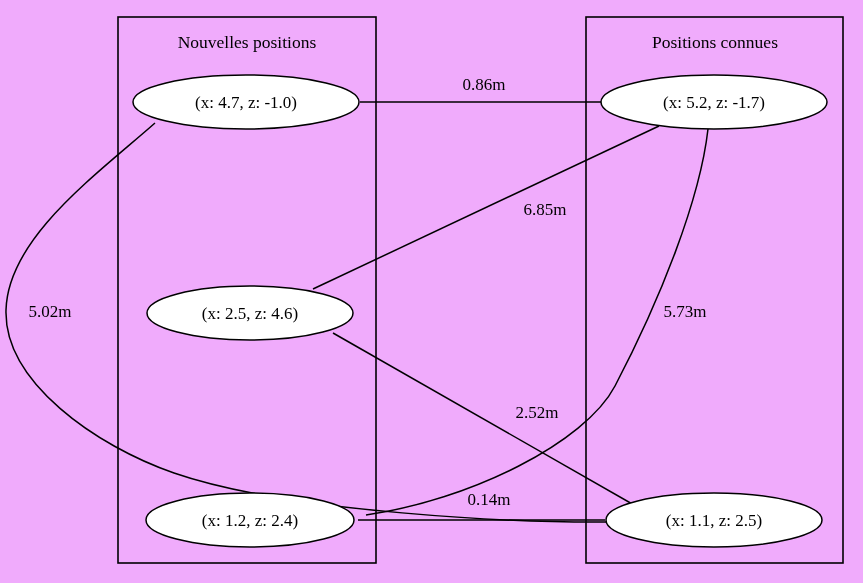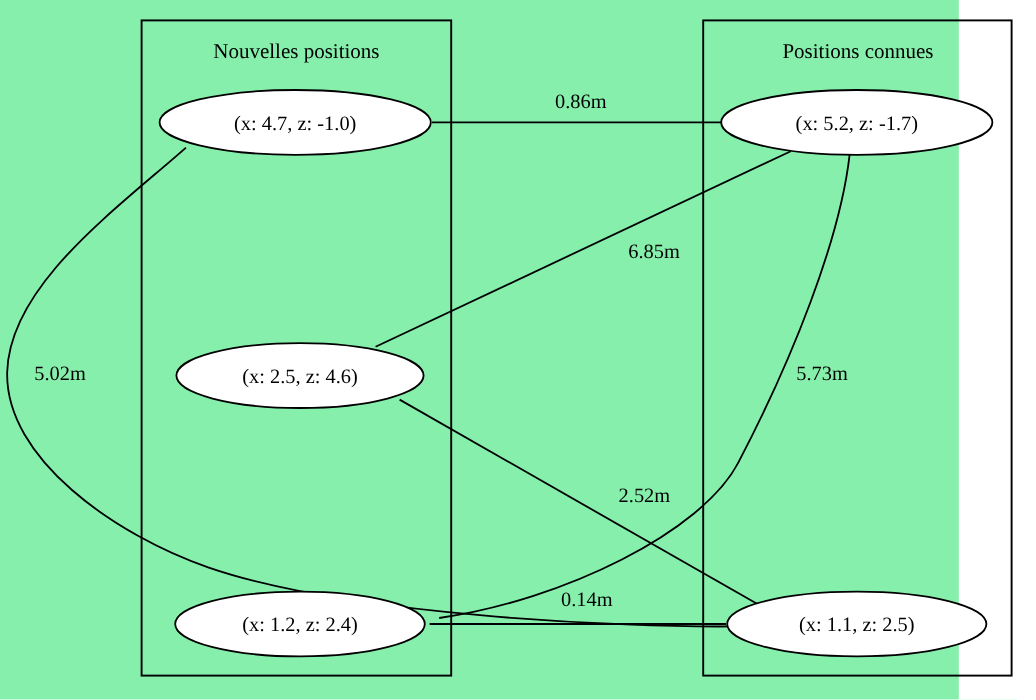--- a/index.html
+++ b/index.html
@@ -1,18 +1,18 @@
 <!DOCTYPE html>
 <html><head>
 <meta charset="utf-8">
 <style>
   html,body{margin:0;padding:0;background:#ffffff;}
   body{width:863px;height:583px;overflow:hidden;
        font-family:"Liberation Serif","DejaVu Serif",serif;}
-  #stage{position:relative;width:799px;height:583px;background:#86efac;}
+  #stage{position:relative;width:863px;height:583px;background:#f0abfc;}
   svg#graph{position:absolute;left:0;top:0;width:863px;height:583px;}
   .cluster-box{fill:none;stroke:#000;stroke-width:1.6;}
   .node-ellipse{fill:#ffffff;stroke:#000;stroke-width:1.5;}
   .edge-path{fill:none;stroke:#000;stroke-width:1.5;}
   text{font-family:"Liberation Serif","DejaVu Serif",serif;fill:#000;}
   .cluster-title{font-size:17.5px;text-anchor:middle;}
   .node-label{font-size:17px;text-anchor:middle;}
   .edge-label{font-size:17px;text-anchor:middle;}
 </style>
 </head>

